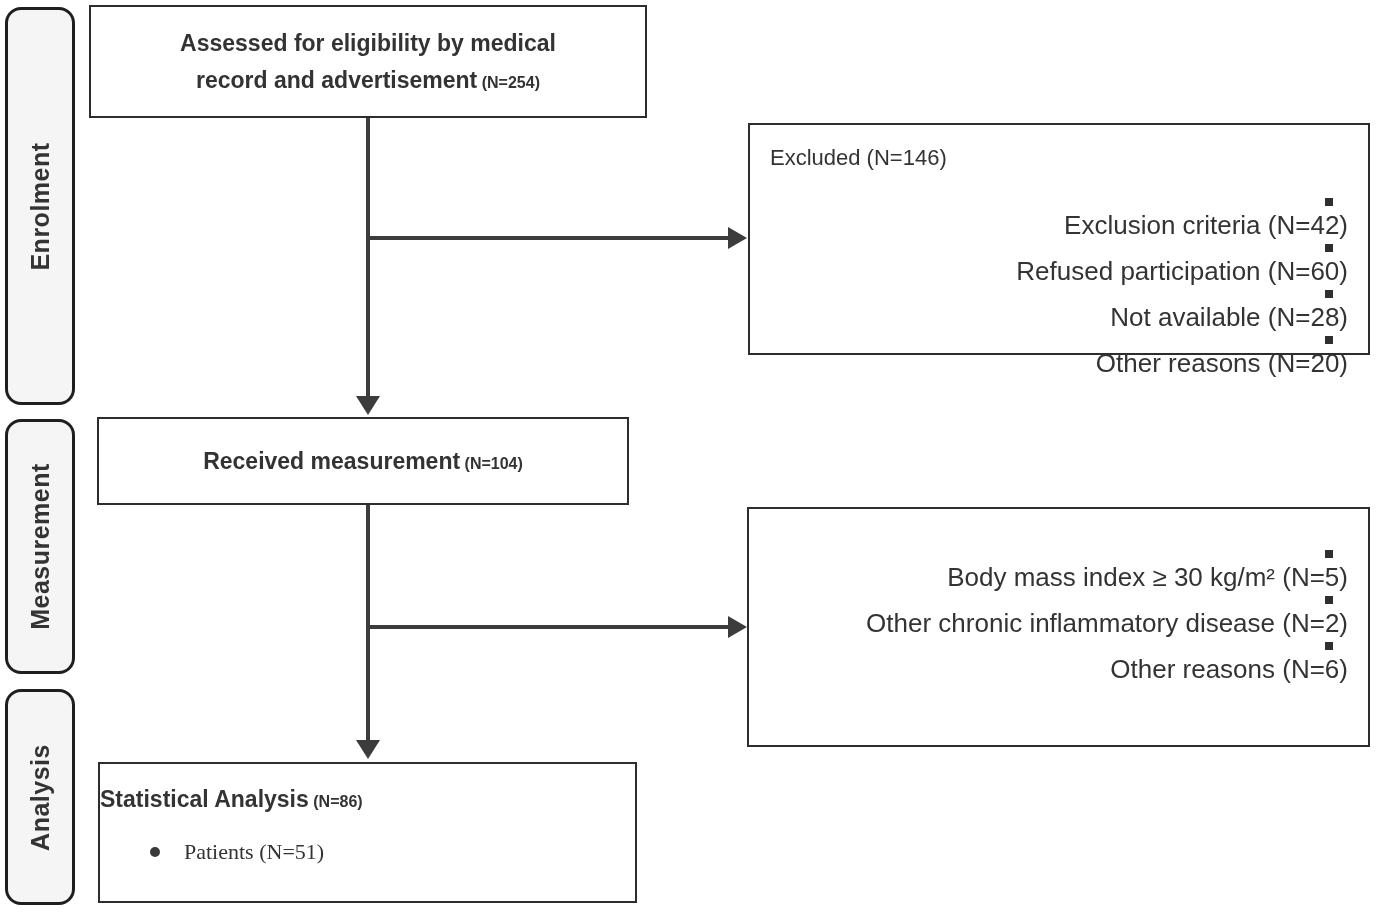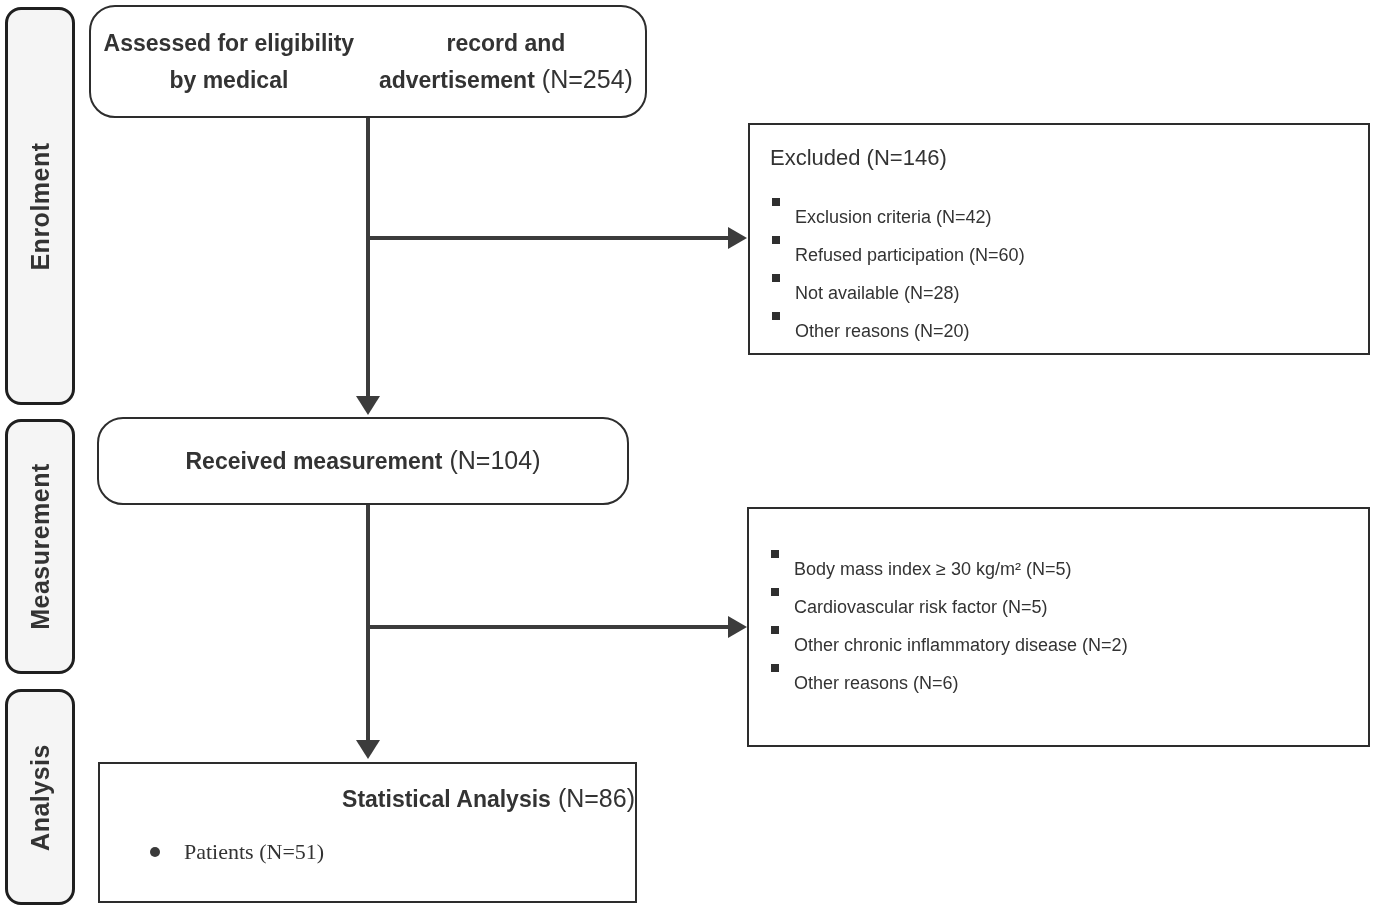--- a/index.html
+++ b/index.html
@@ -9,34 +9,34 @@
   
   .stage{position:absolute;left:5px;width:70px;background:#f5f5f5;
     border:3px solid #1f1f1f;border-radius:16px;box-sizing:border-box;
     display:flex;align-items:center;justify-content:center;}
   .stage .rot{transform:rotate(-90deg);white-space:nowrap;font-weight:bold;
     font-size:25px;letter-spacing:0.5px;color:#333;}
 
   
   .box{position:absolute;background:#fff;border:2.5px solid #2d2d2d;
     box-sizing:border-box;color:#333;}
-  .boxcenter{display:flex;flex-direction:row;align-items:center;justify-content:center;
-    text-align:center;border-radius:26px;}
+  .boxcenter{display:flex;flex-direction:column;align-items:center;justify-content:center;
+    text-align:right;}
   .t-bold{font-weight:bold;font-size:23px;line-height:37px;}
-  .t-norm{font-weight:400;font-size:25px;margin-left:0.28em;}
+  .t-norm{font-weight:700;font-size:16px;margin-left:0.28em;}
 
   
   .excl{padding:17px 20px;}
   .excl .etitle{font-size:22px;line-height:32px;font-weight:400;}
   .excl ul{list-style:none;margin:24px 0 0 2px;padding:0;}
-  .excl li{display:flex;align-items:flex-start;font-size:18px;line-height:38px;font-weight:400;}
+  .excl li{display:flex;align-items:flex-end;font-size:26px;line-height:38px;font-weight:400;flex-direction:column;}
   .sq{width:8px;height:8px;background:#2f2f2f;margin-right:15px;flex:none;}
 
   
-  .stat .stitle{text-align:right;padding-top:17px;}
+  .stat .stitle{text-align:left;padding-top:17px;}
   .stat ul{list-style:none;margin:15px 0 0 50px;padding:0;}
   .stat li{display:flex;align-items:center;font-size:22px;line-height:38px;font-weight:400;font-family:Liberation Serif, serif;}
   .dot{width:10px;height:10px;border-radius:50%;background:#3a3a3a;margin-right:24px;flex:none;}
 
   
   .vline,.hline{position:absolute;background:#3c3c3c;}
   .vline{width:4px;}
   .hline{height:4px;}
   .ah-down{position:absolute;width:0;height:0;
     border-left:12px solid transparent;border-right:12px solid transparent;
@@ -98,24 +98,20 @@
   </div>
 
   <div class="box excl" style="left:747px;top:507px;width:623px;height:240px;">
     <ul>
       <li>
         <span class="sq"></span>
         <span>Body mass index ≥ 30 kg/m² (N=5)</span>
       </li>
       <li>
         <span class="sq"></span>
-        <span>Cardiovascular risk factor (N=5)</span>
-      </li>
-      <li>
-        <span class="sq"></span>
         <span>Other chronic inflammatory disease (N=2)</span>
       </li>
       <li>
         <span class="sq"></span>
         <span>Other reasons (N=6)</span>
       </li>
     </ul>
   </div>
 
   <div class="box stat" style="left:98px;top:762px;width:539px;height:141px;">

